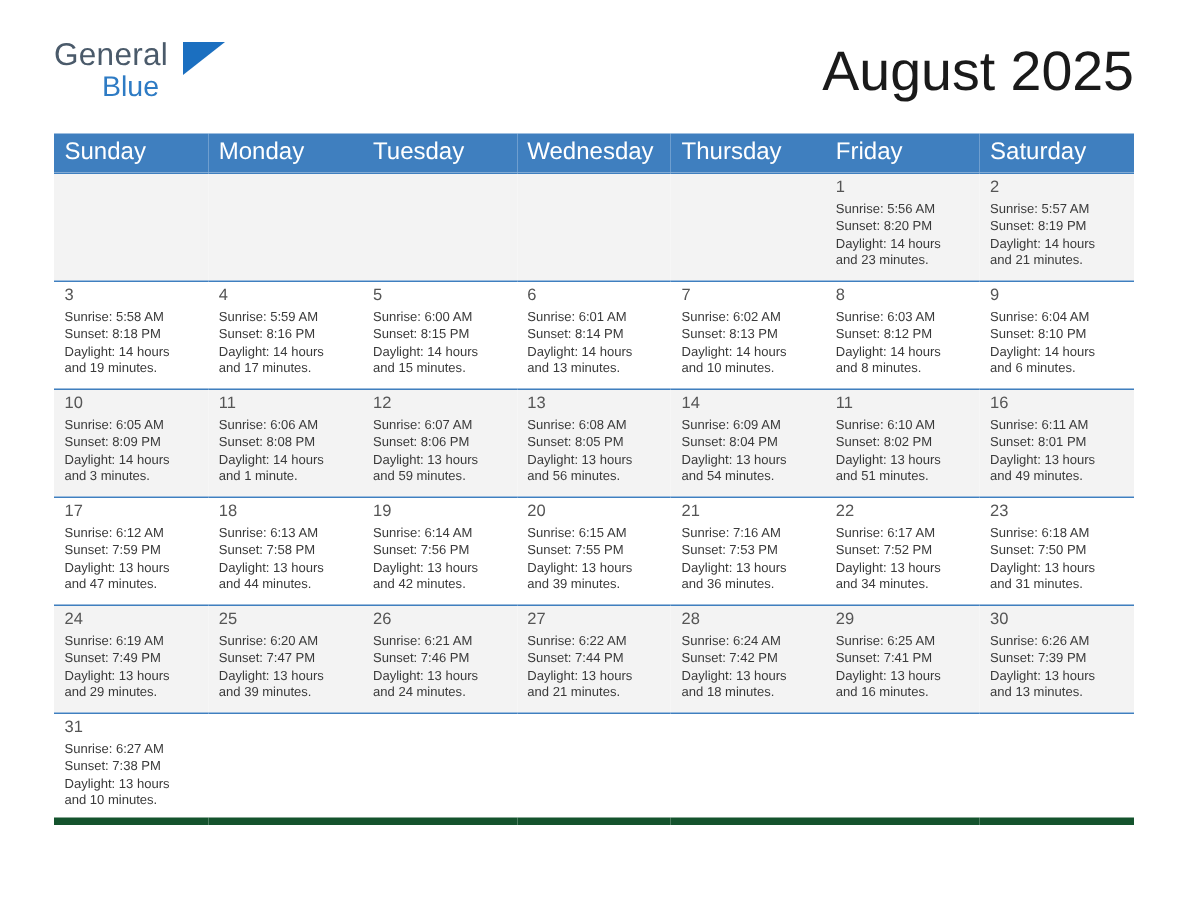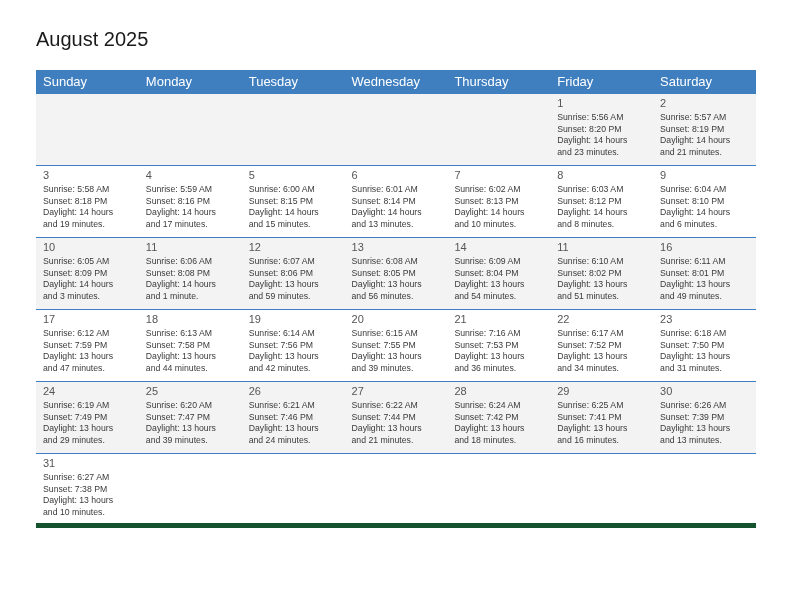--- a/index.html
+++ b/index.html
@@ -53,21 +53,21 @@
     width: 0;
     height: 0;
     border-left: 28px solid #1b6fc0;
     border-bottom: 22px solid transparent;
   }
   .title-wrap {
     text-align: right;
     padding-top: 2px;
   }
   .cal-title {
-    font-size: 20px;
+    font-size: 37px;
     color: #1a1a1a;
     font-weight: normal;
     line-height: 1.1;
     margin: 0 0 6px 0;
     font-family: "Liberation Sans", sans-serif;
   }
   .cal-subtitle {
     font-size: 13.5px;
     color: #222222;
     margin: 0;
@@ -80,21 +80,21 @@
   }
   table.cal {
     width: 720px;
     border-collapse: collapse;
     table-layout: fixed;
   }
   table.cal th {
     background: #3f7fbf;
     color: #ffffff;
     font-weight: normal;
-    font-size: 13px;
+    font-size: 16px;
     text-align: left;
     padding: 4px 0 4px 7px;
     border: none;
     height: 20px;
   }
   table.cal td {
     vertical-align: top;
     height: 72px;
     width: 102.85px;
     padding: 3px 5px 4px 7px;
@@ -123,20 +123,25 @@
     white-space: nowrap;
   }
   .lastrow td { border-bottom: 5px solid #14532d; }
 </style>
 </head>
 <body>
 
 <div class="page">
 
   <div class="header">
+    <div class="logo">
+      <span class="logo-general">General</span>
+      <span class="logo-blue">Blue</span>
+      <span class="logo-flag"></span>
+    </div>
     <div class="title-wrap">
       <h1 class="cal-title">August 2025</h1>
     </div>
   </div>
 
   <div class="cal-wrap">
     <table class="cal">
       <thead>
         <tr>
           <th>Sunday</th>

